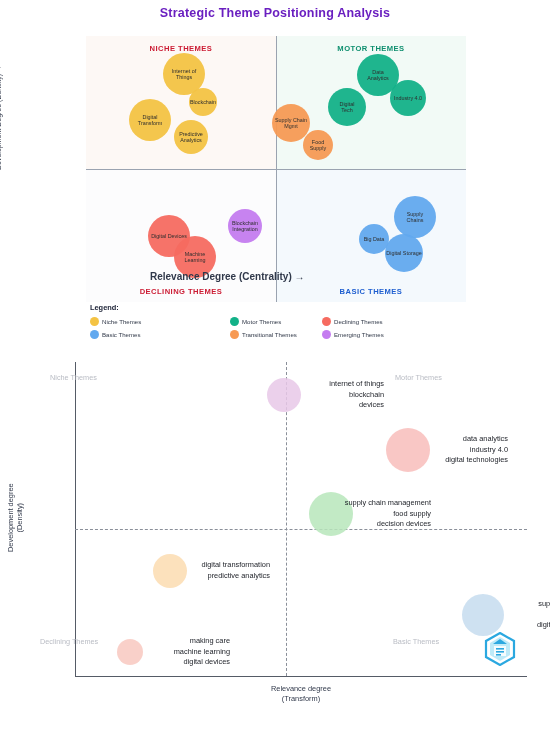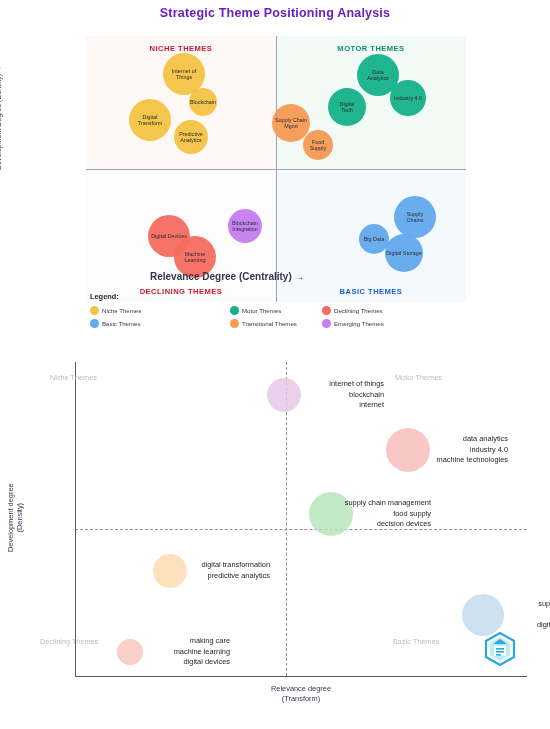--- a/index.html
+++ b/index.html
@@ -49,21 +49,21 @@
     position:absolute;left:-5px;top:170px;
     transform:rotate(-90deg);transform-origin:left top;
     font-size:7px;color:#30384a;white-space:nowrap;
   }
   #x-axis-title-top{
     position:absolute;left:150px;top:271px;
     font-size:10px;font-weight:bold;color:#30384a;white-space:nowrap;
   }
   
   #legend{
-    position:absolute;left:90px;top:292px;width:340px;height:40px;
+    position:absolute;left:90px;top:303px;width:340px;height:40px;
   }
   #legend-title{
     position:absolute;left:0;top:0;font-size:7.4px;font-weight:bold;color:#20263a;
   }
   .legend-item{
     position:absolute;display:flex;align-items:center;gap:3px;
     font-size:6.1px;color:#303848;white-space:nowrap;
   }
   .legend-dot{width:9px;height:9px;border-radius:50%;flex:none;}
   
@@ -198,29 +198,29 @@
   <div class="b-quad-label" id="b-lab-motor">Motor Themes</div>
   <div class="b-quad-label" id="b-lab-declining">Declining Themes</div>
   <div class="b-quad-label" id="b-lab-basic">Basic Themes</div>
 
   <div id="b-plot">
       <div class="cluster" style="left: 209px; top: 33px;">
         <div class="cluster-blob" style="width: 34px; height: 34px; background: rgb(232, 200, 232); opacity: 0.85;"></div>
         <div class="cluster-words" style="transform: translate(-50%, -50%); left: 0px; top: 0px; position: absolute; width: 200px; margin-left: 0px; padding-right: 0px;">
           <div>internet of things</div>
           <div>blockchain</div>
-          <div>internet</div>
+          <div>devices</div>
         </div>
       </div>
       <div class="cluster" style="left: 333px; top: 88px;">
         <div class="cluster-blob" style="width: 44px; height: 44px; background: rgb(248, 189, 187); opacity: 0.85;"></div>
         <div class="cluster-words" style="transform: translate(-50%, -50%); left: 0px; top: 0px; position: absolute; width: 200px; margin-left: 0px; padding-right: 0px;">
           <div>data analytics</div>
           <div>industry 4.0</div>
-          <div>machine technologies</div>
+          <div>digital technologies</div>
         </div>
       </div>
       <div class="cluster" style="left: 256px; top: 152px;">
         <div class="cluster-blob" style="width: 44px; height: 44px; background: rgb(183, 230, 187); opacity: 0.85;"></div>
         <div class="cluster-words" style="transform: translate(-50%, -50%); left: 0px; top: 0px; position: absolute; width: 200px; margin-left: 0px; padding-right: 0px;">
           <div>supply chain management</div>
           <div>food supply</div>
           <div>decision devices</div>
         </div>
       </div>

